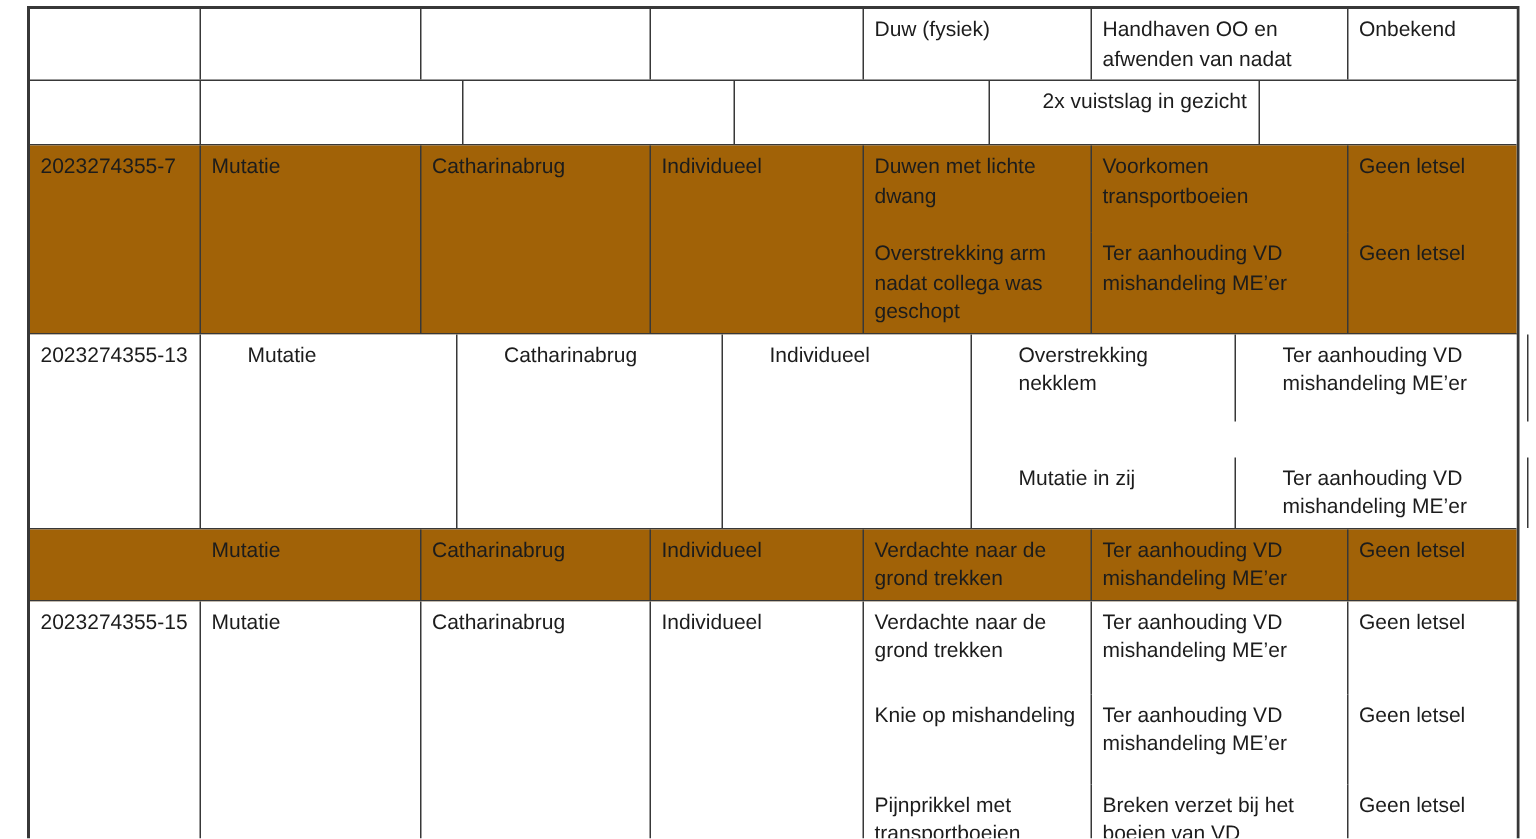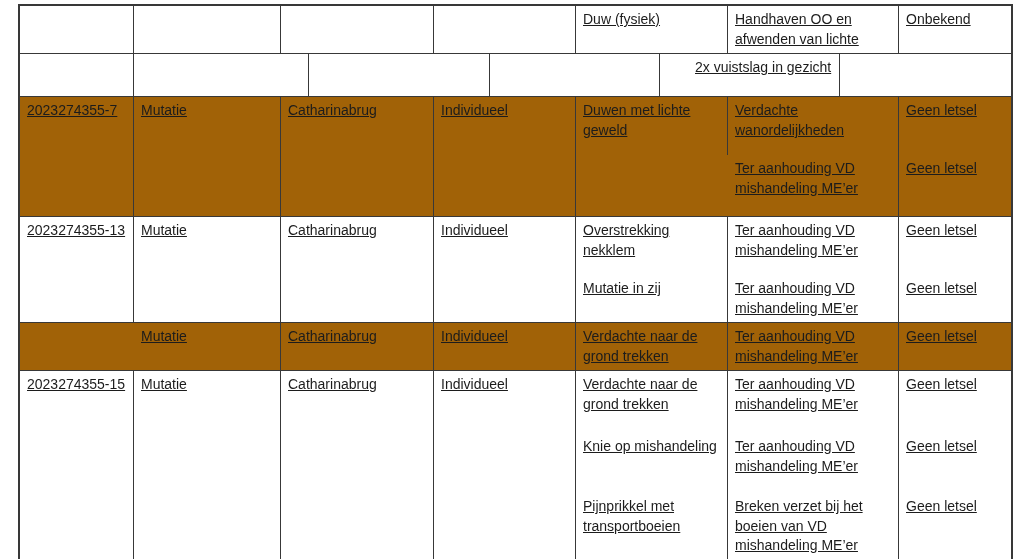--- a/index.html
+++ b/index.html
@@ -29,77 +29,77 @@
   }
   .row:last-child { border-bottom: none; }
   .row.hl { background: #a16207; }
   .cell {
     padding: 4px 4px 4px 7px;
     font-size: 14px;
     line-height: 19.5px;
     color: #1c1c1c;
     border-right: 1.5px solid #383838;
     overflow: hidden;
-    text-decoration: underline;
   }
   .cell.c7 { border-right: none; }
   
   .c1 { grid-column: 1; }
   .c2 { grid-column: 2; }
   .c3 { grid-column: 3; }
   .c4 { grid-column: 4; }
   .c5 { grid-column: 5; }
   .c6 { grid-column: 6; }
   .c7 { grid-column: 7; }
   .e0 { grid-row: 1; }
   .e1 { grid-row: 2; }
   .e2 { grid-row: 3; }
   .rs2 { grid-row: 1 / span 2; }
   .rs3 { grid-row: 1 / span 3; }
   
   .r0 { min-height: 46px; }
   .r1 { min-height: 43px; gap: 28px; }
   .r2 { min-height: 120px; grid-template-rows: 58px auto; }
-  .r3 { min-height: 105px; grid-template-rows: 58px auto; }
+  .r3 { min-height: 105px; grid-template-rows: 58px auto; gap: 24px; }
   .r4 { min-height: 45px; }
   .r5 { min-height: 184px; grid-template-rows: 62px 60px auto; }
 </style>
 </head>
 <body>
 
 <div class="page">
   <div class="table">
 
     <div class="row r0">
       <div class="cell c1"></div>
       <div class="cell c2"></div>
       <div class="cell c3"></div>
       <div class="cell c4"></div>
       <div class="cell c5 e0">Duw (fysiek)</div>
-      <div class="cell c6 e0">Handhaven OO en afwenden van lichte</div>
+      <div class="cell c6 e0">Handhaven OO en afwenden van nadat</div>
       <div class="cell c7 e0">Onbekend</div>
     </div>
 
     <div class="row r1">
       <div class="cell c1"></div>
       <div class="cell c2"></div>
       <div class="cell c3"></div>
       <div class="cell c4"></div>
       <div class="cell c5 e0">2x vuistslag in gezicht</div>
       <div class="cell c7 e0">Onbekend</div>
     </div>
 
     <div class="row r2 hl">
       <div class="cell c1 rs2">2023274355-7</div>
       <div class="cell c2 rs2">Mutatie</div>
       <div class="cell c3 rs2">Catharinabrug</div>
       <div class="cell c4 rs2">Individueel</div>
-      <div class="cell c5 e0">Duwen met lichte geweld</div>
-      <div class="cell c6 e0">Verdachte wanordelijkheden</div>
+      <div class="cell c5 e0">Duwen met lichte dwang</div>
+      <div class="cell c6 e0">Voorkomen transportboeien</div>
       <div class="cell c7 e0">Geen letsel</div>
+      <div class="cell c5 e1">Overstrekking arm nadat collega was geschopt</div>
       <div class="cell c6 e1">Ter aanhouding VD mishandeling ME’er</div>
       <div class="cell c7 e1">Geen letsel</div>
     </div>
 
     <div class="row r3">
       <div class="cell c1 rs2">2023274355-13</div>
       <div class="cell c2 rs2">Mutatie</div>
       <div class="cell c3 rs2">Catharinabrug</div>
       <div class="cell c4 rs2">Individueel</div>
       <div class="cell c5 e0">Overstrekking nekklem</div>

